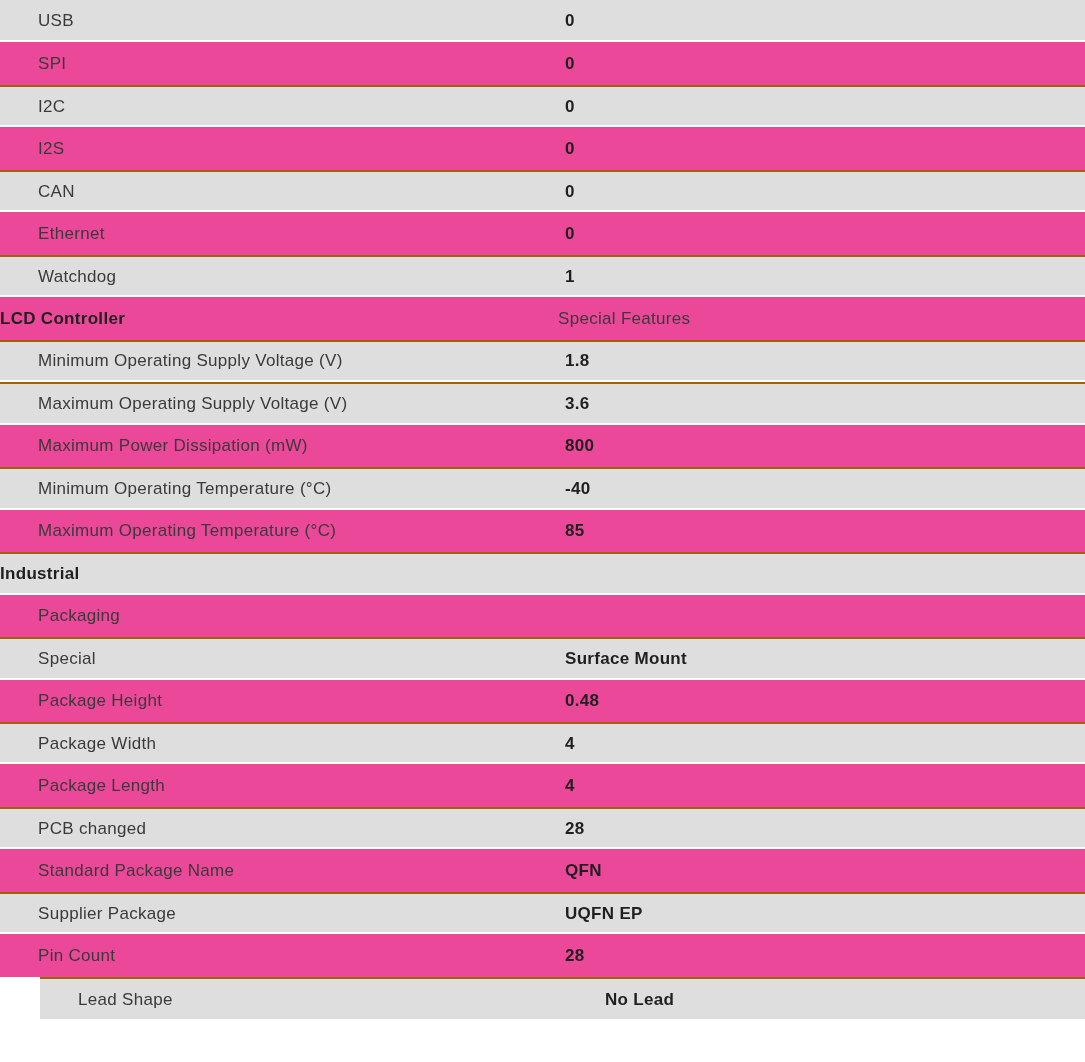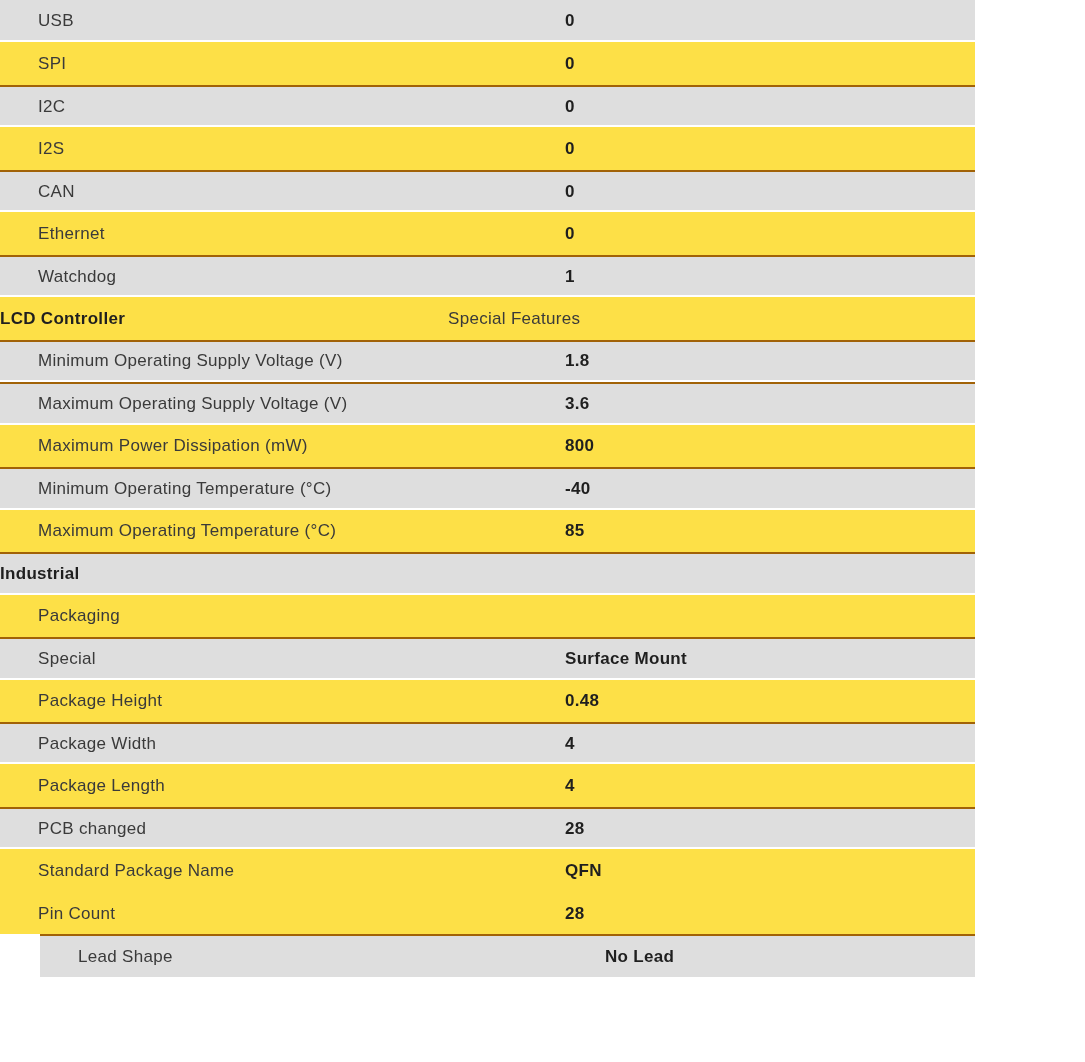--- a/index.html
+++ b/index.html
@@ -5,29 +5,29 @@
   html, body {
     margin: 0;
     padding: 0;
     background: #ffffff;
     width: 1085px;
     height: 1062px;
     overflow: hidden;
     font-family: "Liberation Sans", sans-serif;
   }
   .spec-table {
-    width: 975px;
+    width: 1085px;
     height: 1062px;
   }
   .row {
     display: flex;
     align-items: center;
     height: 42.48px;
     box-sizing: border-box;
-    background: #fde047;
+    background: #ec4899;
   }
   .row.shaded {
     background: #dedede;
     border-top: 2px solid #a16207;
     border-bottom: 2px solid #ffffff;
   }
   .row.shaded:first-child { border-top: none; }
   .row.shaded:last-child { border-bottom: none; margin-left: 40px; }
   .cell {
     font-size: 17px;
@@ -129,20 +129,24 @@
     <div class="cell value">4</div>
   </div>
   <div class="row shaded">
     <div class="cell label">PCB changed</div>
     <div class="cell value">28</div>
   </div>
   <div class="row">
     <div class="cell label">Standard Package Name</div>
     <div class="cell value">QFN</div>
   </div>
+  <div class="row shaded">
+    <div class="cell label">Supplier Package</div>
+    <div class="cell value">UQFN EP</div>
+  </div>
   <div class="row">
     <div class="cell label">Pin Count</div>
     <div class="cell value">28</div>
   </div>
   <div class="row shaded">
     <div class="cell label">Lead Shape</div>
     <div class="cell value">No Lead</div>
   </div>
 
 </div>

